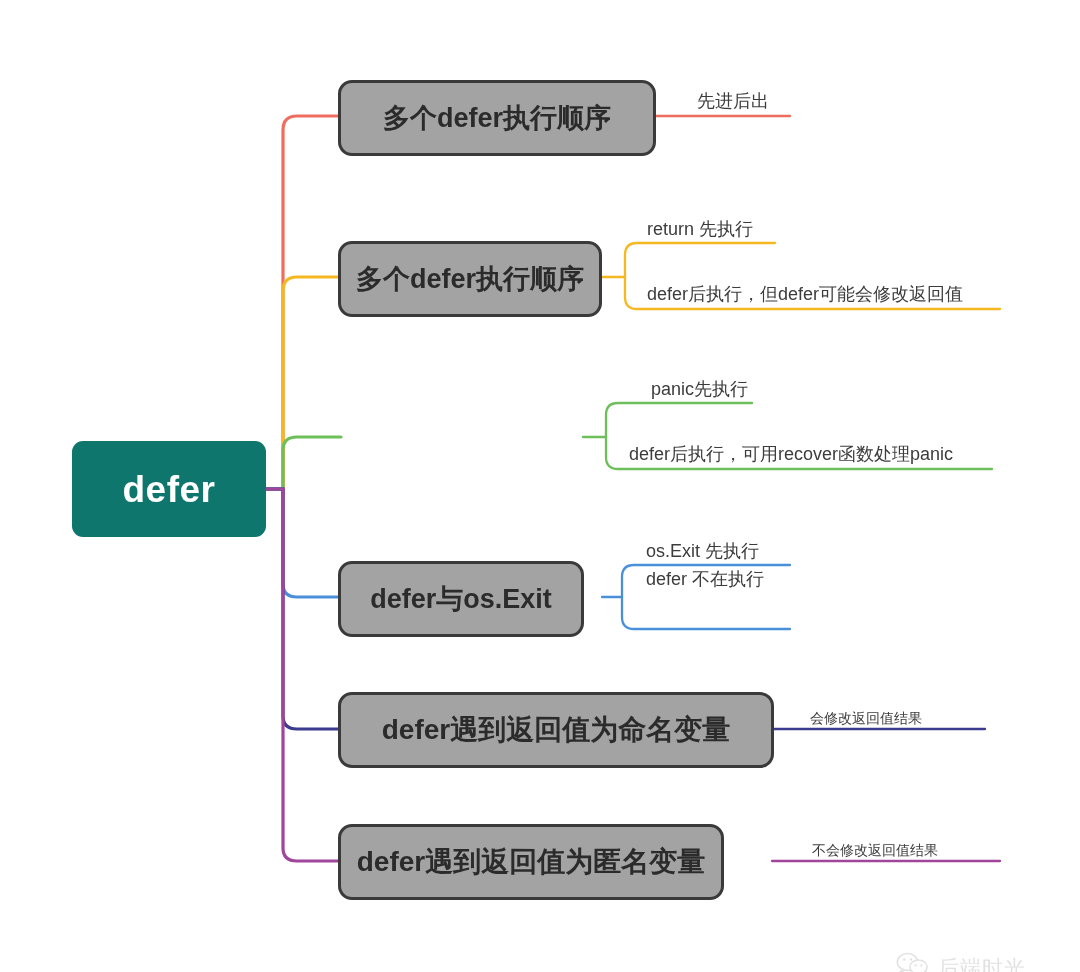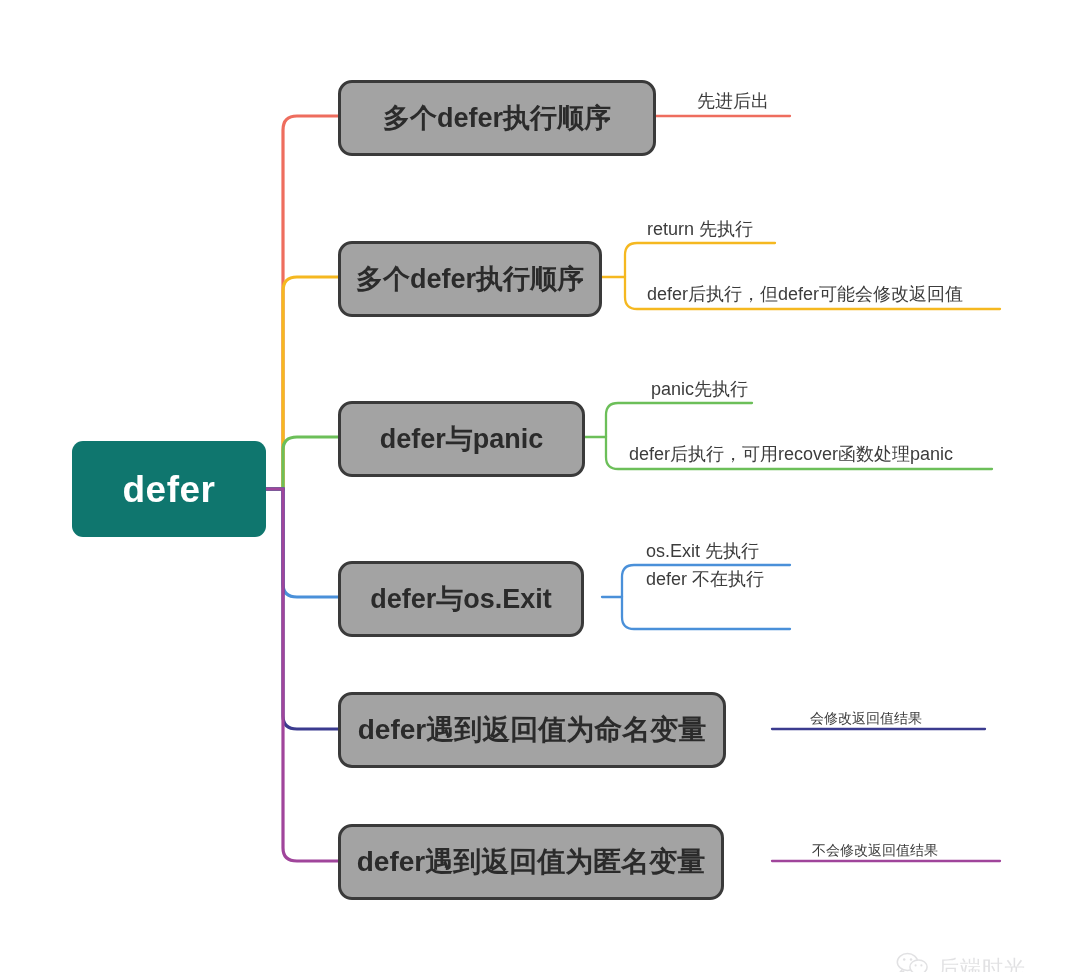--- a/index.html
+++ b/index.html
@@ -151,41 +151,38 @@
   <div class="topic-node" style="left:338px; top:241px; width:264px; height:76px;">
     <span class="topic-label">多个defer执行顺序</span>
   </div>
   <div class="leaf" style="left:647px; top:210px; height:30px;">
     <span class="leaf-label">return 先执行</span>
   </div>
   <div class="leaf" style="left:647px; top:275px; height:30px;">
     <span class="leaf-label">defer后执行，但defer可能会修改返回值</span>
   </div>
 
-  <div class="topic-node" style="left:338px; top:401px; width:247px; height:76px;">
-    <span class="topic-label">defer与panic</span>
-  </div>
   <div class="leaf" style="left:651px; top:370px; height:30px;">
     <span class="leaf-label">panic先执行</span>
   </div>
   <div class="leaf" style="left:629px; top:435px; height:30px;">
     <span class="leaf-label">defer后执行，可用recover函数处理panic</span>
   </div>
 
   <div class="topic-node" style="left:338px; top:561px; width:246px; height:76px;">
     <span class="topic-label">defer与os.Exit</span>
   </div>
   <div class="leaf" style="left:646px; top:532px; height:30px;">
     <span class="leaf-label">os.Exit 先执行</span>
   </div>
   <div class="leaf" style="left:646px; top:560px; height:30px;">
     <span class="leaf-label">defer 不在执行</span>
   </div>
 
-  <div class="topic-node wide" style="left:338px; top:692px; width:388px; height:76px;">
+  <div class="topic-node wide" style="left:338px; top:692px; width:436px; height:76px;">
     <span class="topic-label">defer遇到返回值为命名变量</span>
   </div>
   <div class="leaf small" style="left:810px; top:696px; height:30px;">
     <span class="leaf-label">会修改返回值结果</span>
   </div>
 
   <div class="topic-node wide" style="left:338px; top:824px; width:386px; height:76px;">
     <span class="topic-label">defer遇到返回值为匿名变量</span>
   </div>
   <div class="leaf small" style="left:812px; top:828px; height:30px;">

